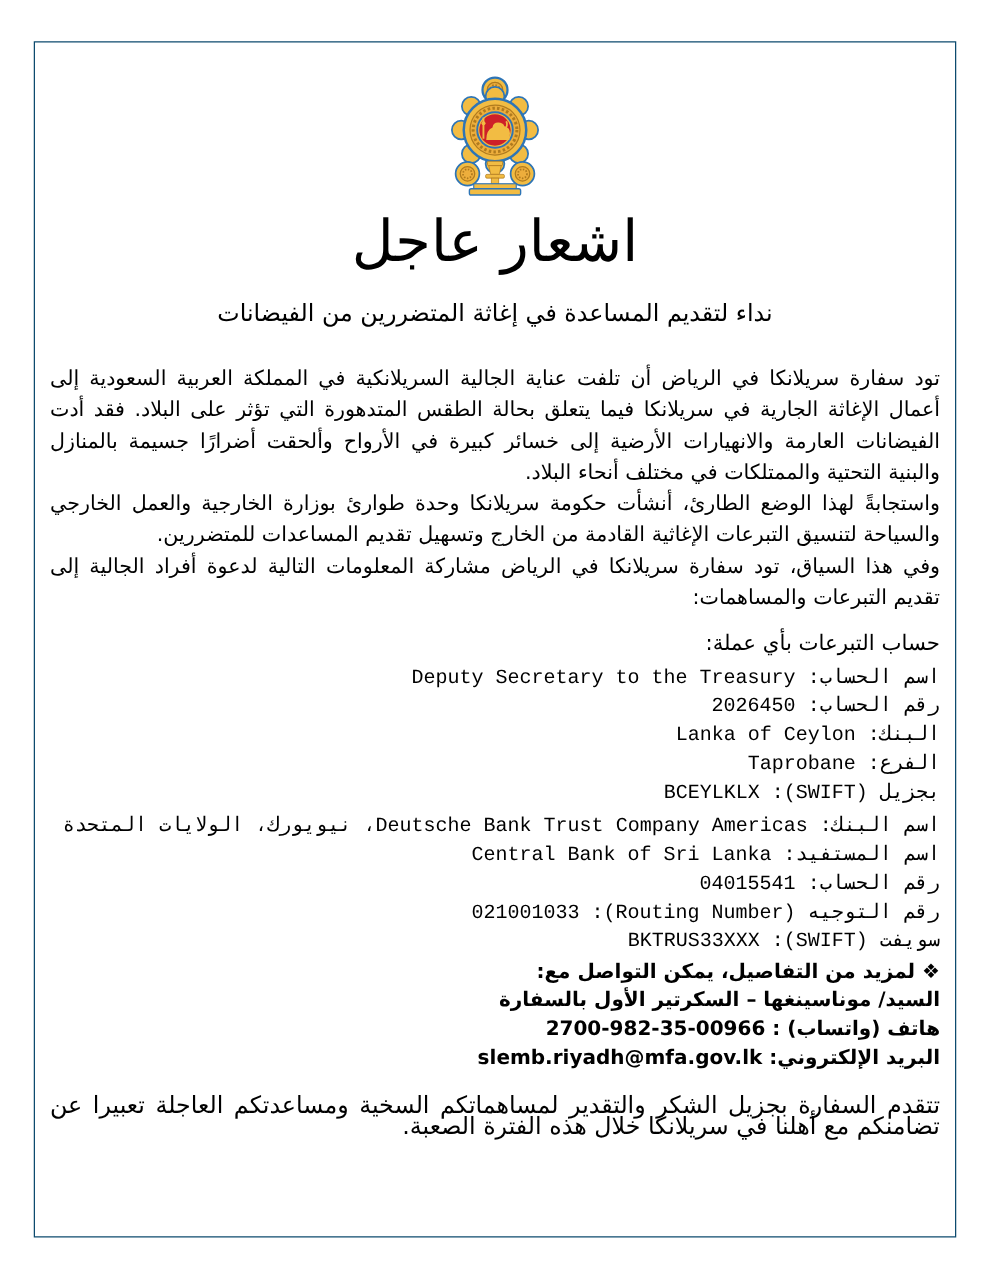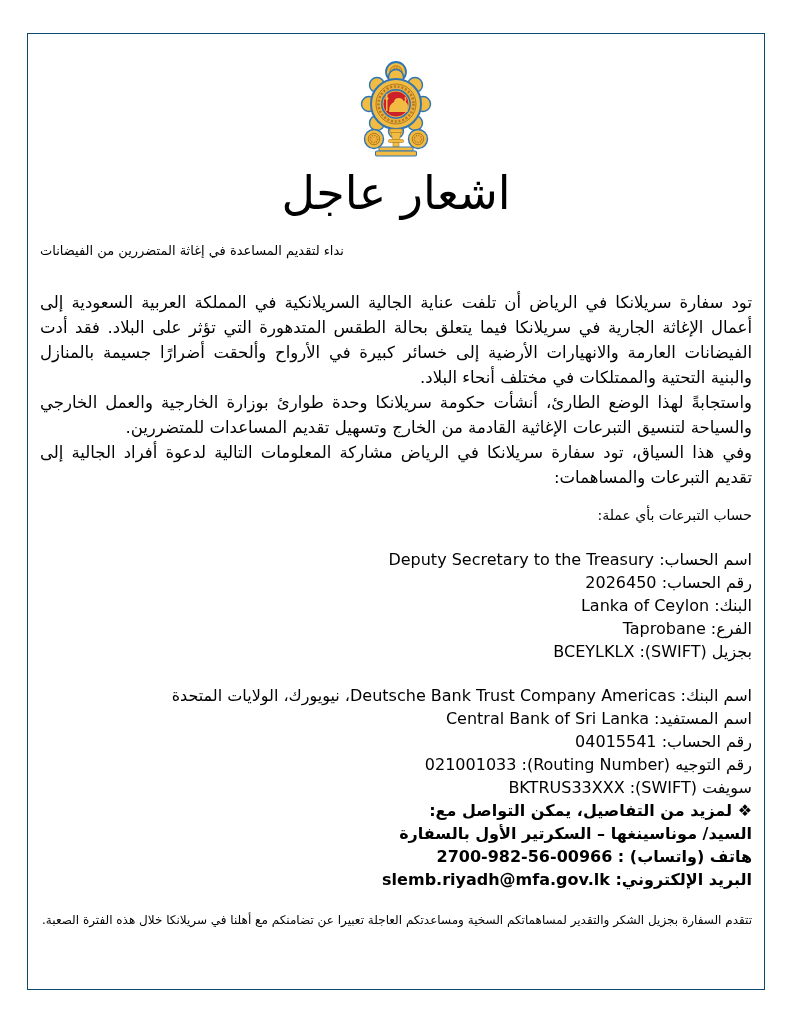--- a/index.html
+++ b/index.html
@@ -17,49 +17,49 @@
   .emblem-wrap{text-align:center;margin-top:26px;}
   .doc-title{
     text-align:center;
     font-size:46px;
     line-height:54px;
     font-weight:400;
     margin:4px 0 0 0;
     letter-spacing:1px;
   }
   .subtitle{
-    text-align:left;
-    font-size:13px;
+    text-align:center;
+    font-size:19px;
     line-height:22px;
     margin-top:20px;
   }
   .intro{margin-top:28px;}
   .intro p{
     margin:0;
     font-size:16.5px;
     line-height:25px;
     text-align:justify;
     text-justify:inter-word;
   }
   .acct-heading{
     text-align:right;
-    font-size:14px;
+    font-size:17px;
     line-height:23px;
     margin-top:14px;
   }
-  .acct-block{margin-top:21px;}
+  .acct-block{margin-top:4px;font-family:Liberation Mono, monospace;}
   .acct-block div, .contact-block div{
     text-align:right;
     font-size:16px;
     line-height:23px;
   }
   .contact-block{margin-top:0;font-weight:bold;}
   .closing{
-    font-size:12px;
-    line-height:35px;
+    font-size:19px;
+    line-height:17px;
     text-align:justify;
   }
 </style>
 </head>
 <body>
 
 <div class="page-border">
   <div class="content" lang="ar">
 
     <div class="emblem-wrap">
@@ -151,20 +151,20 @@
       <div>اسم البنك: Deutsche Bank Trust Company Americas، نيويورك، الولايات المتحدة</div>
       <div>اسم المستفيد: Central Bank of Sri Lanka</div>
       <div>رقم الحساب: 04015541</div>
       <div>رقم التوجيه (Routing Number): 021001033</div>
       <div>سويفت (SWIFT): BKTRUS33XXX</div>
     </div>
 
     <div class="contact-block">
       <div>❖ لمزيد من التفاصيل، يمكن التواصل مع:</div>
       <div>السيد/ موناسينغها – السكرتير الأول بالسفارة</div>
-      <div>هاتف (واتساب) : 00966-56-982-2700</div>
+      <div>هاتف (واتساب) : 00966-35-982-2700</div>
       <div>البريد الإلكتروني: slemb.riyadh@mfa.gov.lk</div>
     </div>
 
     <p class="closing">تتقدم السفارة بجزيل الشكر والتقدير لمساهماتكم السخية ومساعدتكم العاجلة تعبيرا عن تضامنكم مع أهلنا في سريلانكا خلال هذه الفترة الصعبة.</p>
 
   </div>
 </div>
 
 </body></html>

